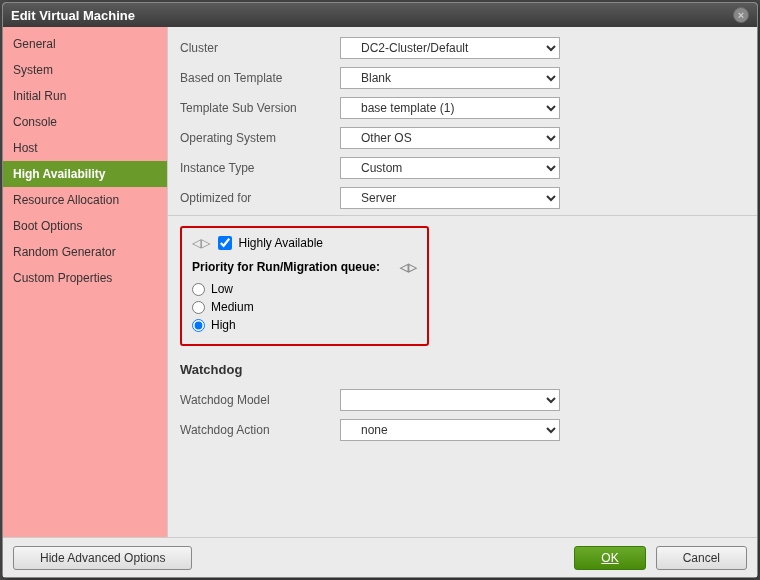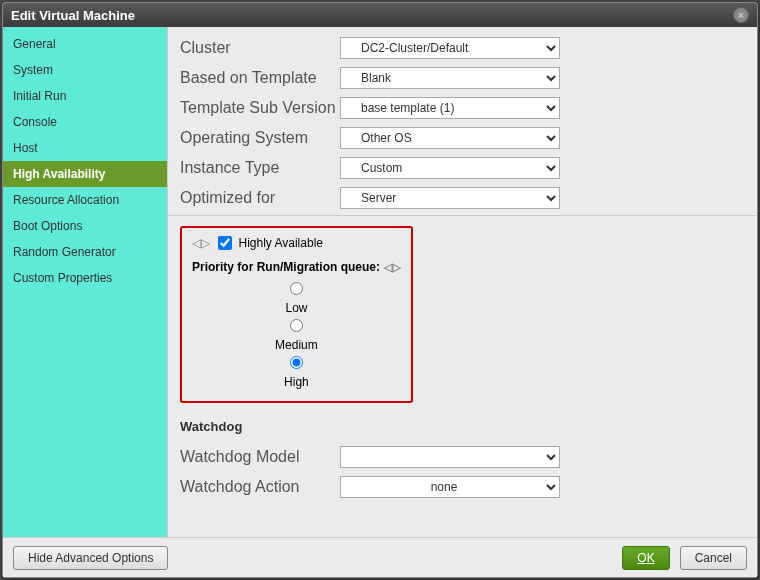--- a/index.html
+++ b/index.html
@@ -48,21 +48,21 @@
       cursor: pointer;
       border: 1px solid #666;
     }
     .dialog-body {
       display: flex;
       flex: 1;
       overflow: hidden;
     }
     .sidebar {
       width: 165px;
-      background: #5eead4;
+      background: #fca5a5;
       border-right: 1px solid #ccc;
       display: flex;
       flex-direction: column;
       padding: 4px 0;
     }
     .sidebar-item {
       padding: 6px 10px;
       cursor: pointer;
       color: #333;
       font-size: 12px;
@@ -81,21 +81,21 @@
     }
     .form-row {
       display: flex;
       align-items: center;
       padding: 4px 0;
       min-height: 28px;
     }
     .form-label {
       width: 160px;
       color: #555;
-      font-size: 16px;
+      font-size: 12px;
       flex-shrink: 0;
     }
     .form-control {
       flex: 1;
     }
     select {
       width: 220px;
       height: 22px;
       border: 1px solid #aaa;
       background: #fff;
@@ -123,53 +123,52 @@
       color: #888;
       font-size: 12px;
       margin-right: 2px;
     }
     .priority-label {
       font-weight: bold;
       font-size: 12px;
       margin-bottom: 8px;
       display: flex;
       align-items: center;
-      gap: 4px;
+      gap: 20px;
     }
     .priority-icon {
       color: #888;
       font-size: 11px;
     }
     .radio-row {
       display: flex;
       align-items: center;
       gap: 6px;
       margin: 4px 0;
-      flex-direction: column;
     }
     .watchdog-section {
       padding: 4px 12px 10px 12px;
     }
     .watchdog-title {
       font-weight: bold;
       font-size: 13px;
       margin-bottom: 8px;
       color: #333;
     }
     .dialog-footer {
       border-top: 1px solid #ccc;
       padding: 6px 10px;
       display: flex;
       align-items: center;
       justify-content: space-between;
       background: #ebebeb;
       height: 40px;
     }
     .btn {
-      padding: 4px 14px;
+      padding: 4px 26px;
       font-size: 12px;
       border-radius: 3px;
       cursor: pointer;
       border: 1px solid #888;
       background: linear-gradient(to bottom, #f5f5f5, #ddd);
       color: #333;
     }
     .btn-ok {
       background: linear-gradient(to bottom, #6aaa2a, #4a8a0a);
       color: #fff;
@@ -306,21 +305,21 @@
             <div class="form-label">Watchdog Model</div>
             <div class="form-control">
               <select style="width:220px;">
                 <option value=""></option>
               </select>
             </div>
           </div>
           <div class="form-row">
             <div class="form-label">Watchdog Action</div>
             <div class="form-control">
-              <select style="width:220px;text-align:center;">
+              <select style="width:220px;">
                 <option value="none">none</option>
               </select>
             </div>
           </div>
         </div>
       </div>
     </div>
   </div>
 
   <div class="dialog-footer">

